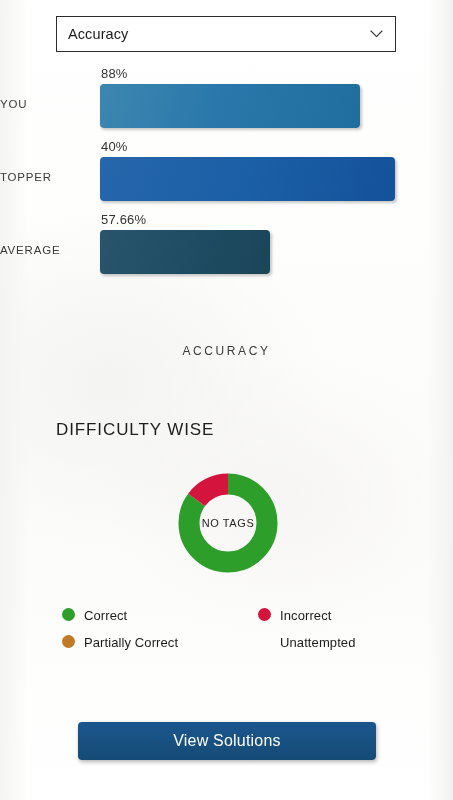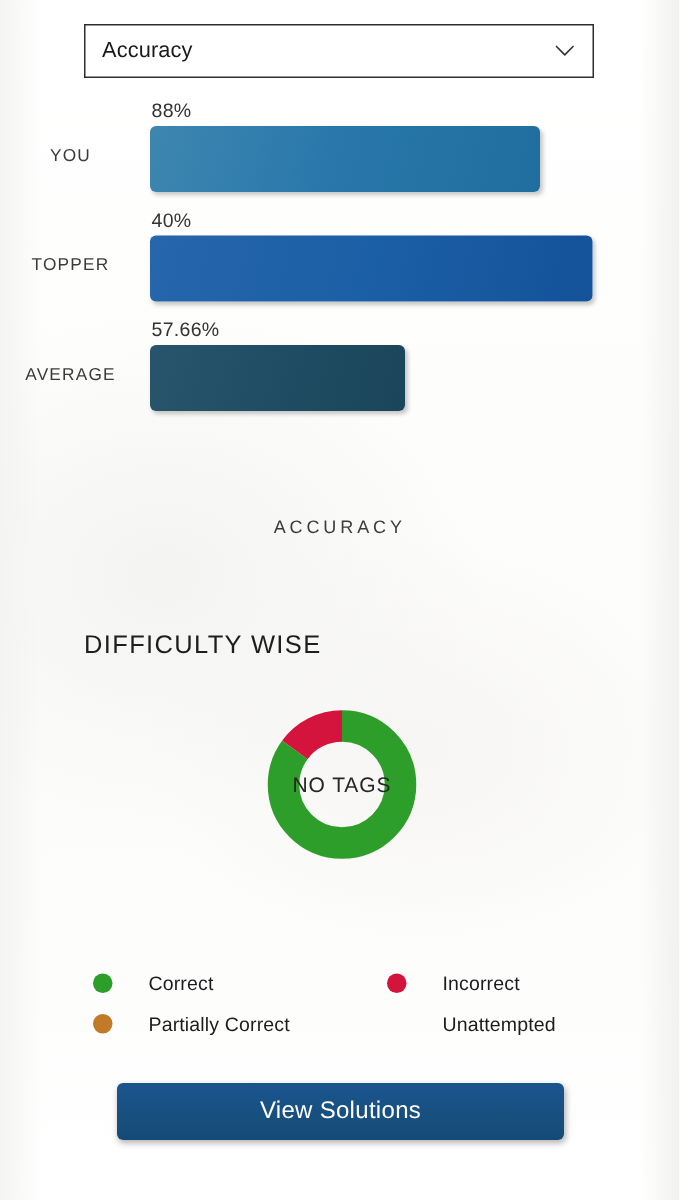--- a/index.html
+++ b/index.html
@@ -87,21 +87,21 @@
     font-size: 13px;
     color: #333333;
     letter-spacing: 0.2px;
     white-space: nowrap;
   }
   .bar-label {
     position: absolute;
     left: 0;
     width: 94px;
     top: 32px;
-    text-align: center;
+    text-align: left;
     font-size: 11.5px;
     color: #3a3a3a;
     letter-spacing: 0.8px;
     white-space: nowrap;
   }
   .bar-track {
     position: absolute;
     left: 100px;
     top: 18px;
     height: 44px;
@@ -146,41 +146,40 @@
     width: 110px;
     height: 110px;
   }
   .donut-center {
     position: absolute;
     left: 0; top: 0;
     width: 110px; height: 110px;
     display: flex;
     align-items: center;
     justify-content: center;
-    font-size: 14px;
+    font-size: 11px;
     letter-spacing: 0.6px;
     color: #262626;
     pointer-events: none;
   }
 
   
   .legend {
     position: absolute;
     left: 62px;
     top: 608px;
     width: 330px;
     height: 58px;
   }
   .legend-item {
     position: absolute;
     display: flex;
-    align-items: center;
-    gap: 24px;
+    align-items: flex-start;
+    gap: 9px;
     white-space: nowrap;
-    margin-top: 40px;
   }
   .legend-dot {
     width: 13px;
     height: 13px;
     border-radius: 50%;
     flex: 0 0 auto;
   }
   .legend-dot.hidden-dot { background: transparent; }
   .legend-text {
     font-size: 13px;

